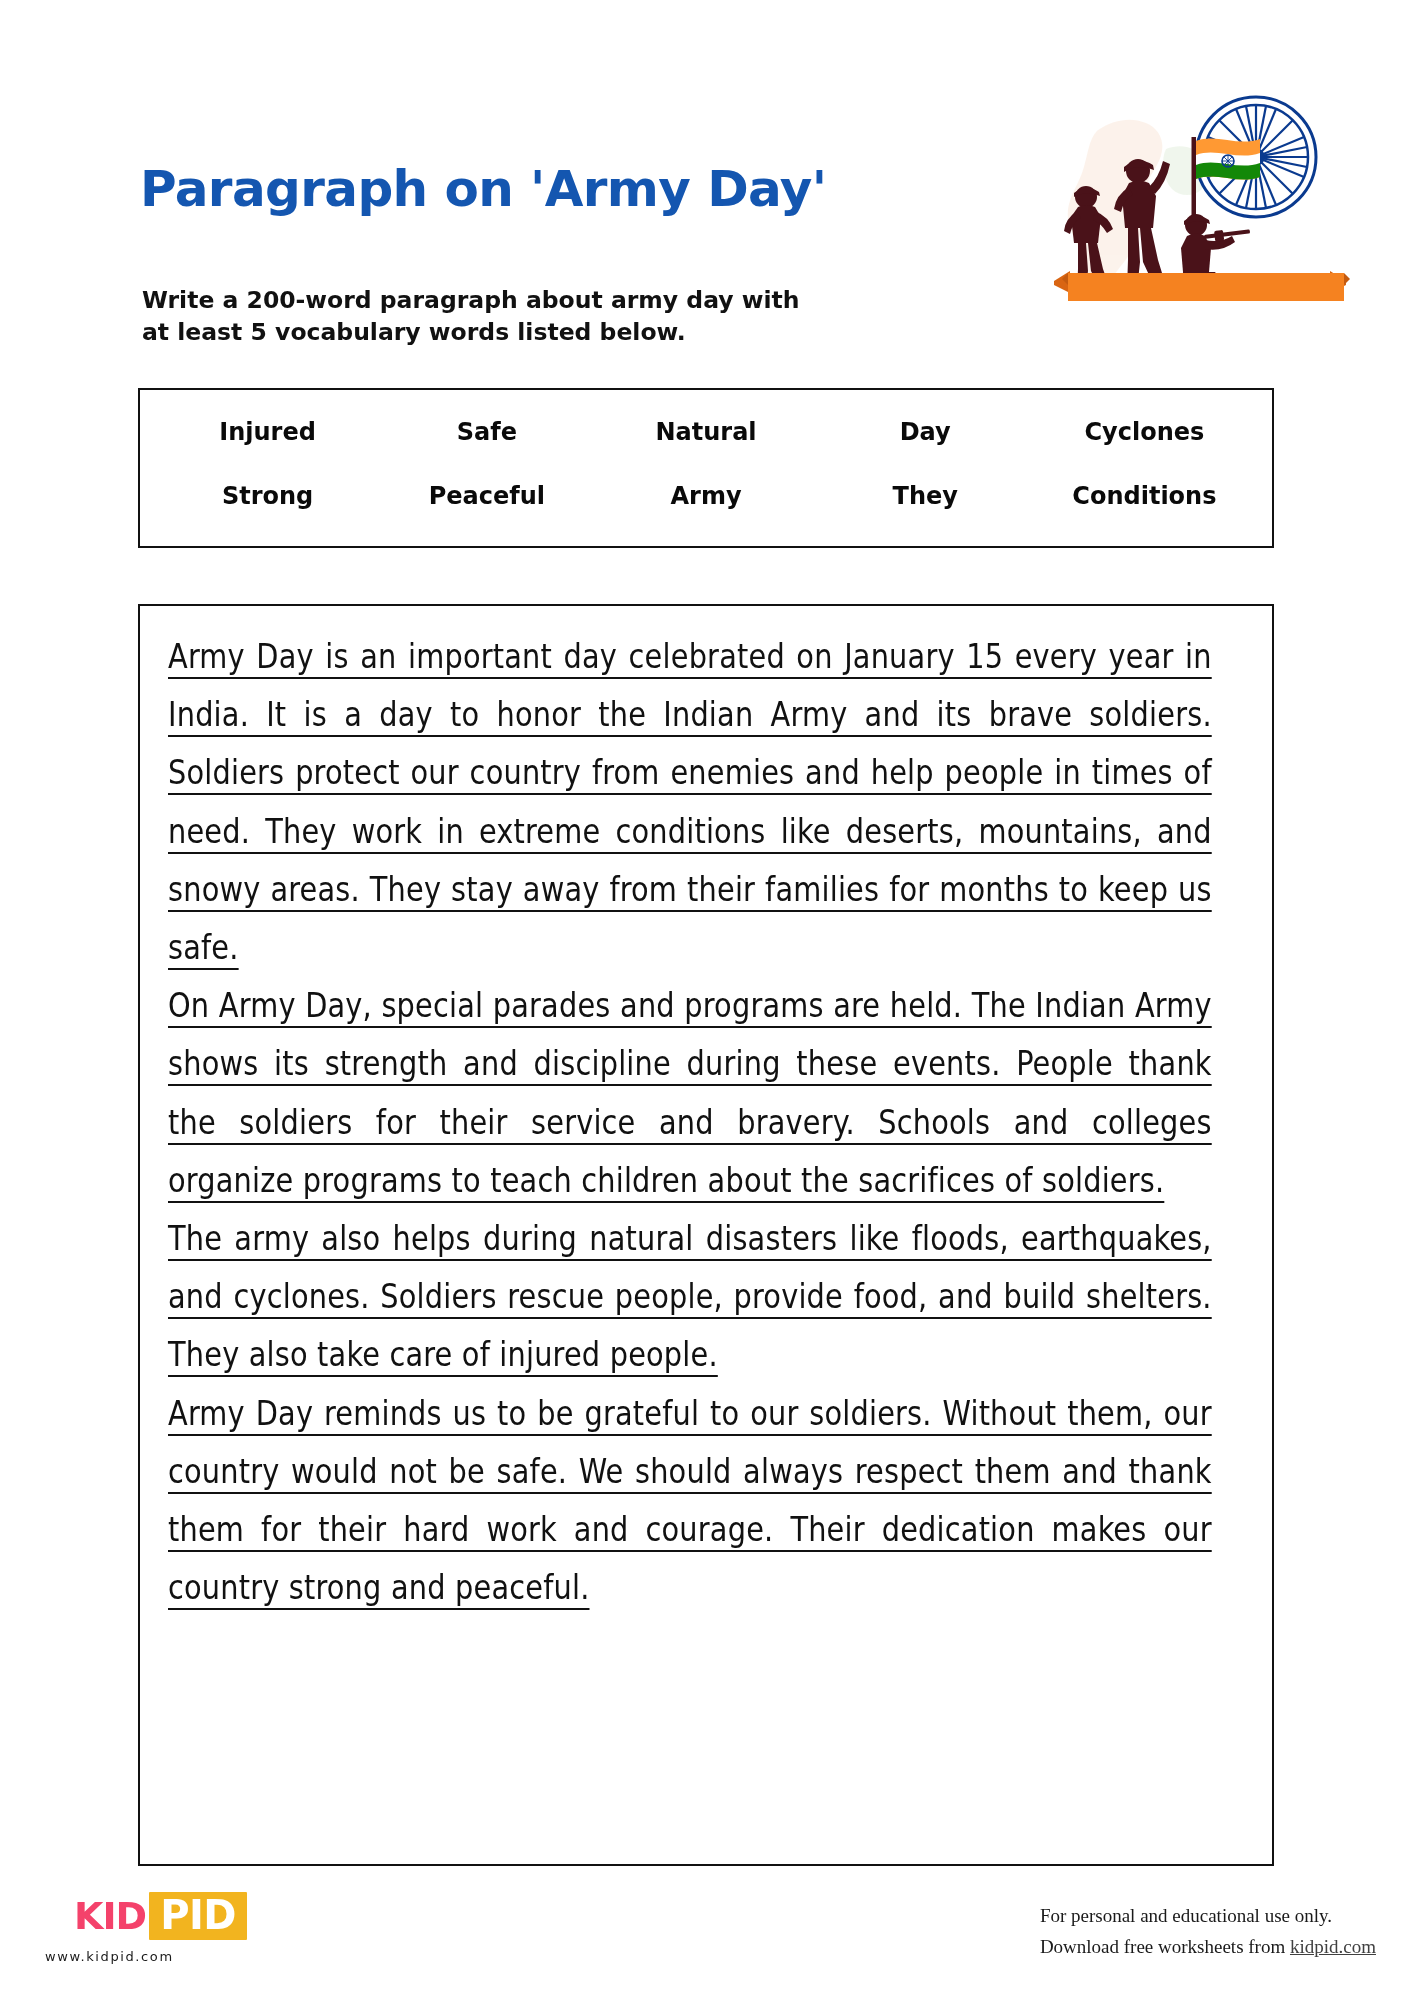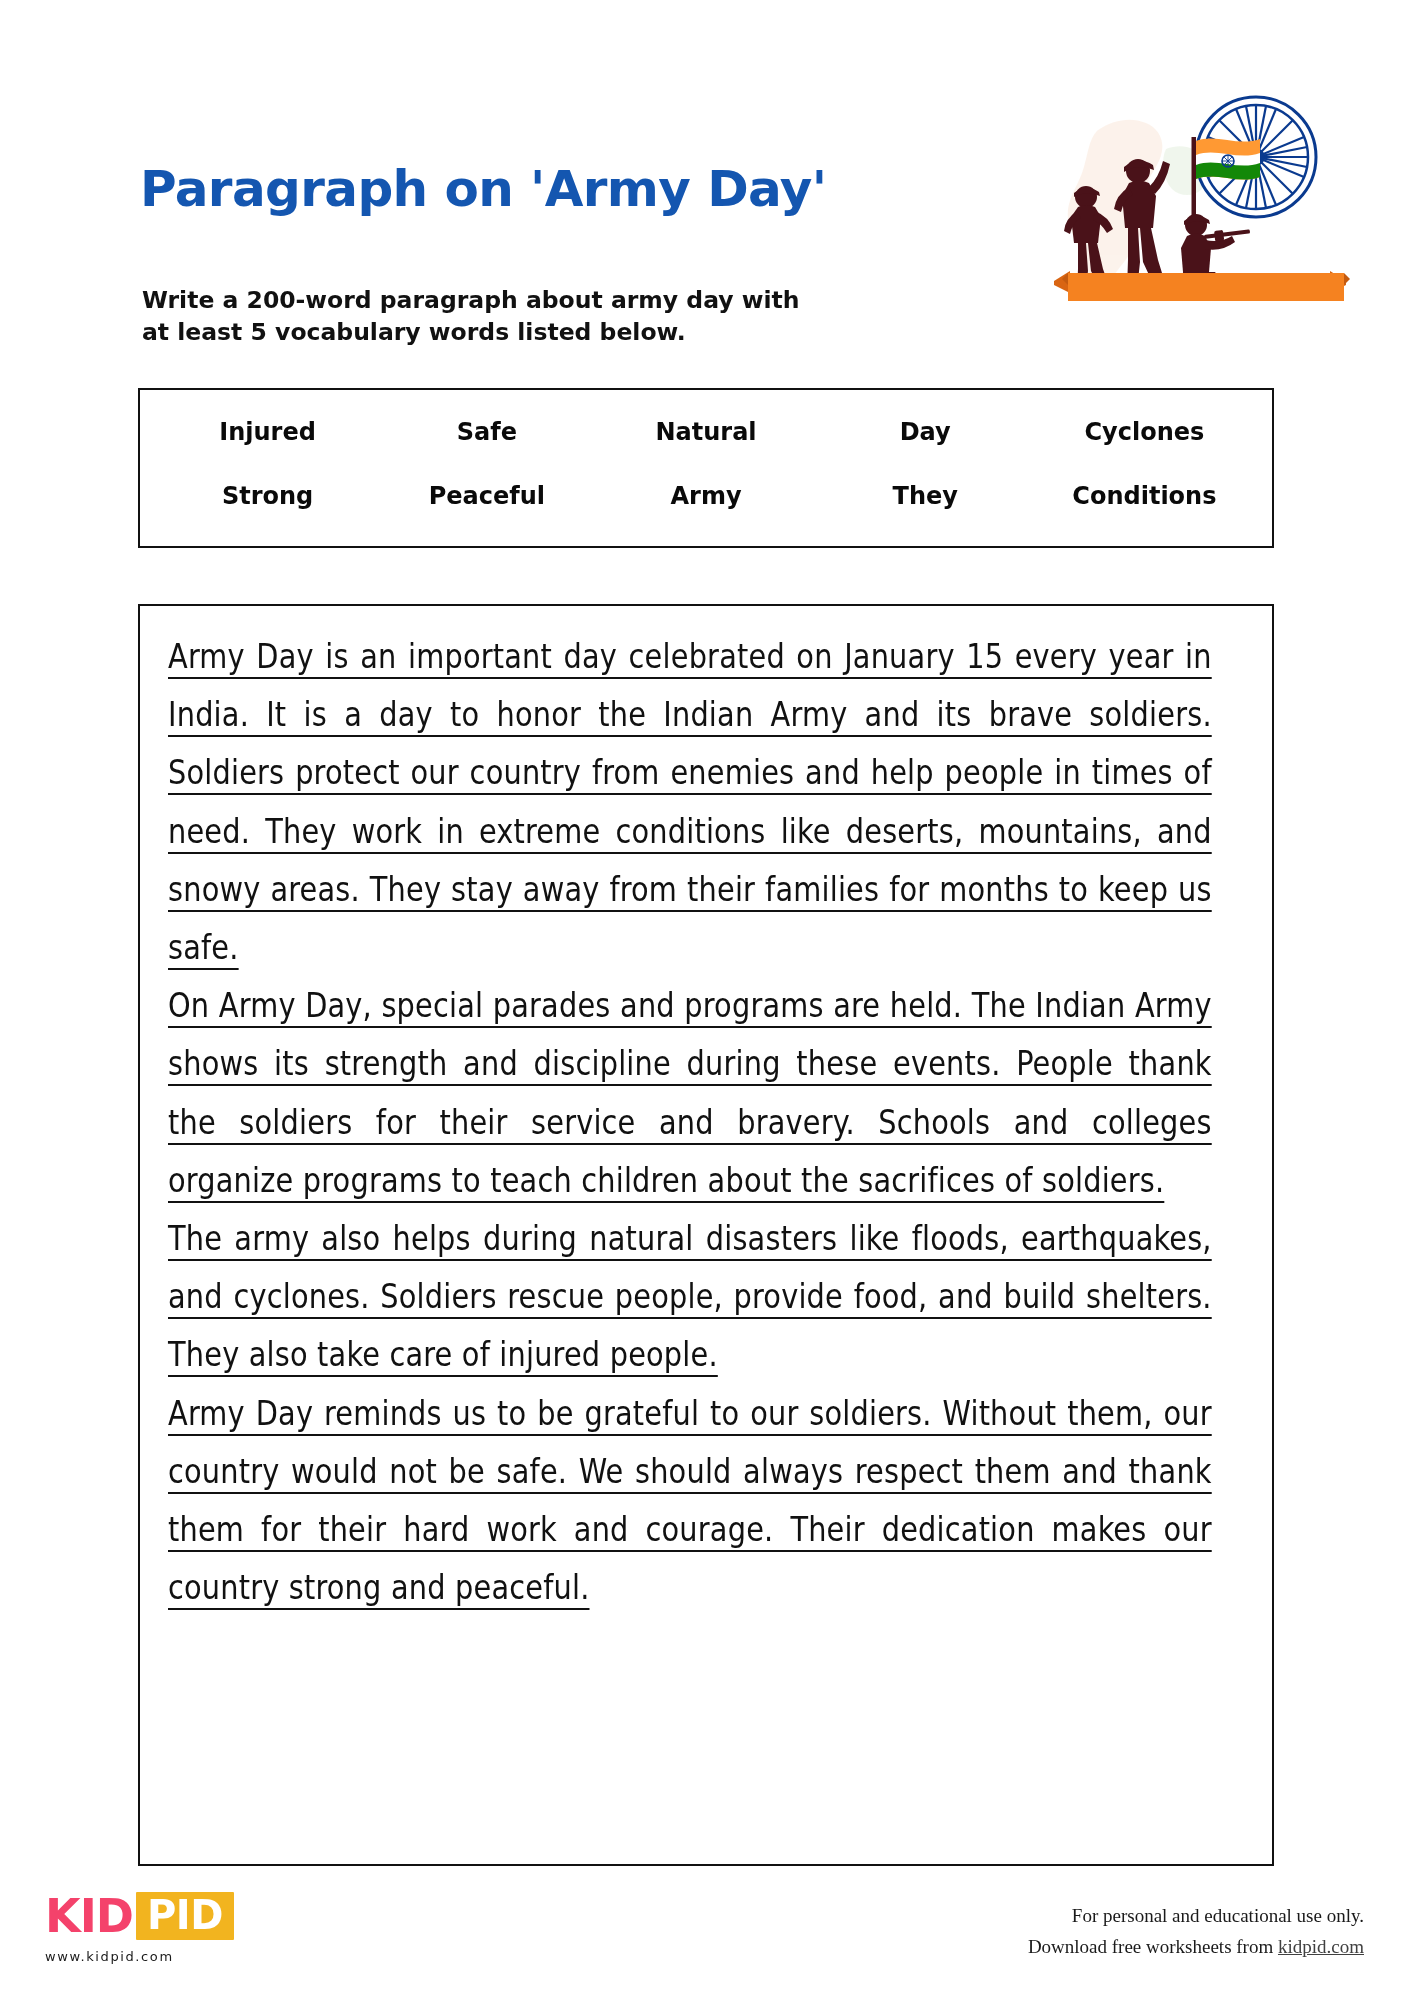--- a/index.html
+++ b/index.html
@@ -124,25 +124,26 @@
 
   .logo-wrap {
     position: absolute;
     left: 45px;
     top: 1890px;
     width: 260px;
   }
   .logo-row { display: flex; align-items: center; height: 52px; }
   .logo-kid {
     font-family: "DejaVu Sans", sans-serif;
-    font-size: 46px;
+    font-size: 38px;
     font-weight: 800;
     color: #f4426b;
     letter-spacing: -1px;
     line-height: 1;
+    margin-left: 29px;
   }
   .logo-pid-box {
     background: #f2b41f;
     border-radius: 1px;
     padding: 3px 11px 5px 11px;
     margin-left: 3px;
     display: inline-block;
   }
   .logo-pid {
     font-family: "DejaVu Sans", sans-serif;
@@ -156,23 +157,23 @@
     margin-top: 7px;
     font-family: "DejaVu Sans", sans-serif;
     font-size: 13px;
     font-weight: 400;
     color: #1a1a1a;
     letter-spacing: 1.6px;
   }
 
   .footer-note {
     position: absolute;
-    right: 50px;
+    right: 38px;
     top: 1900px;
-    text-align: right;
+    text-align: left;
     font-family: "Liberation Serif", serif;
     font-size: 19px;
     color: #1a1a1a;
     line-height: 1.65;
   }
   .footer-note .line { display: block; }
   .footer-link { text-decoration: underline; color: #404040; }
 </style>
 </head>
 <body>

